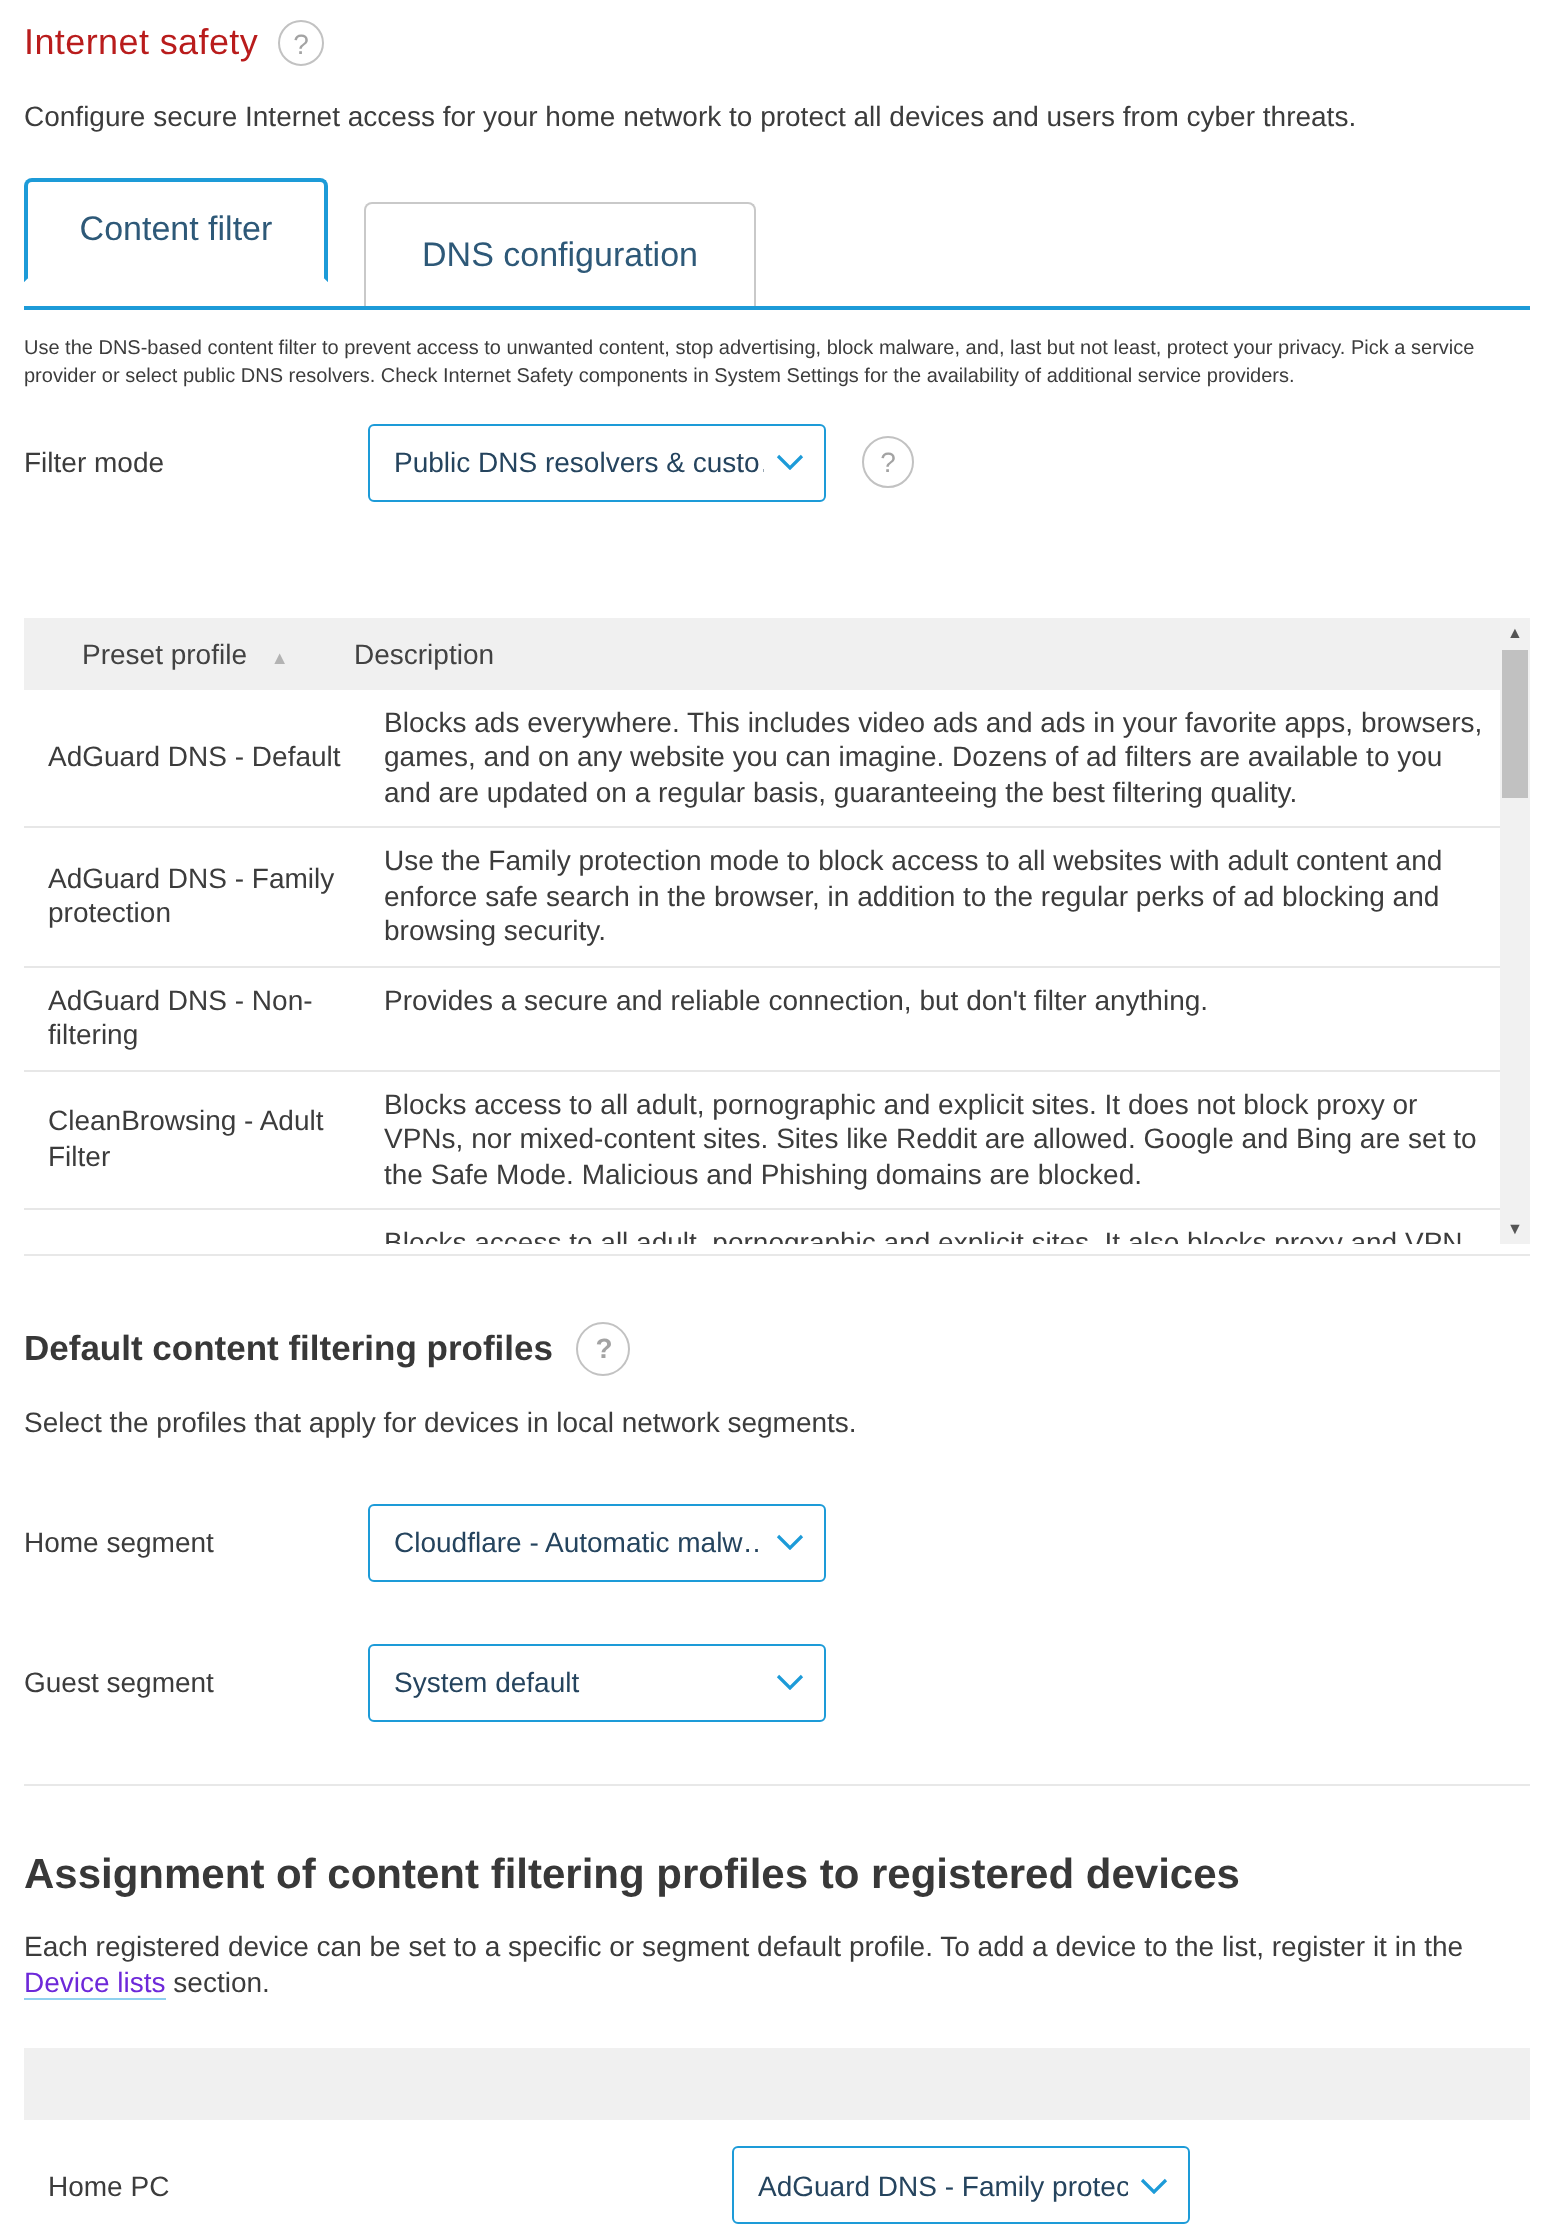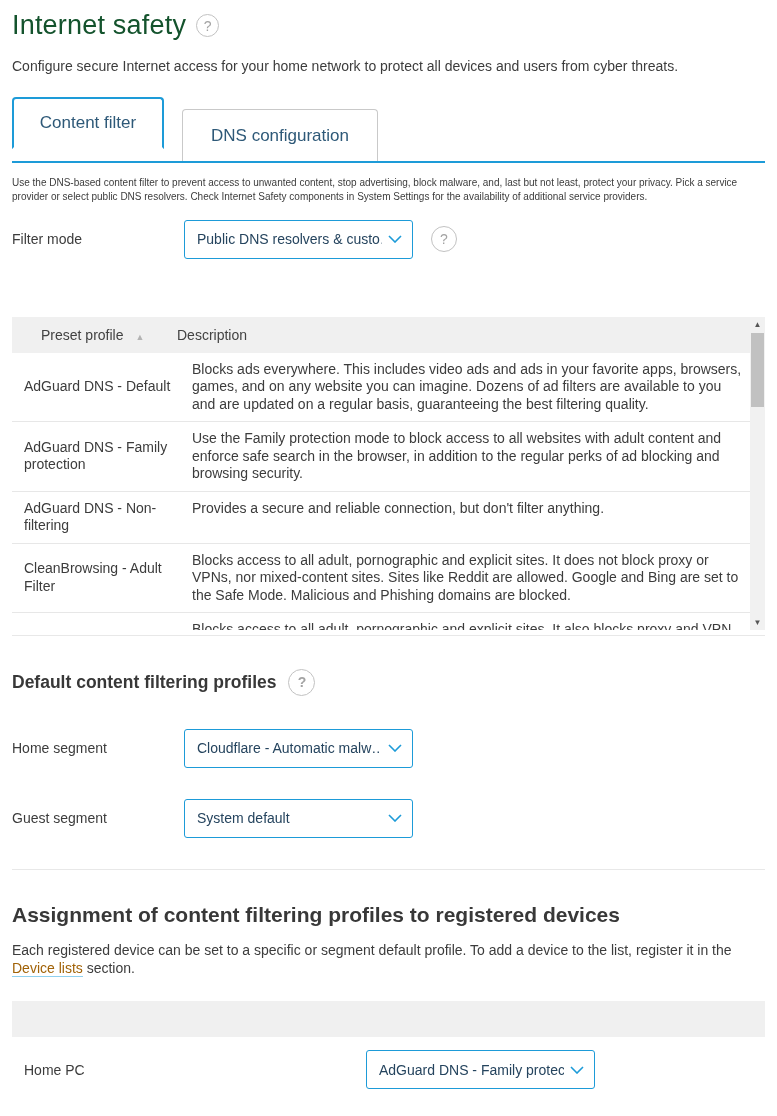--- a/index.html
+++ b/index.html
@@ -1,21 +1,21 @@
 <!DOCTYPE html>
 <html><head>
 <meta charset="utf-8">
 <style>
   * { margin:0; padding:0; box-sizing:border-box; }
   html,body { width:777px; background:#ffffff; font-family:"Liberation Sans","DejaVu Sans",sans-serif; color:#3c3c3c; }
   .wrap { width:777px; height:1116px; padding:8px 12px 0 12px; overflow:hidden; background:#fff; }
 
   
   .titlebar { display:flex; align-items:center; gap:10px; margin-top:2px; }
-  h1.page-title { font-size:27px; font-weight:400; color:#14532d; letter-spacing:0.2px; }
+  h1.page-title { font-size:18px; font-weight:400; color:#b91c1c; letter-spacing:0.2px; }
   .help { width:24px; height:24px; border:1px solid #c2c2c2; border-radius:50%; color:#a3a3a3;
           display:inline-flex; align-items:center; justify-content:center; font-size:14px; flex:0 0 auto; background:#fff; }
   .help.big { width:23px; height:23px; }
   .intro { font-size:14px; line-height:1.3; margin-top:16px; color:#3c3c3c; }
 
   
   .tabs { display:flex; margin-top:22px; border-bottom:2px solid #1d9bd8; }
   .tab { height:52px; display:flex; align-items:center; justify-content:center; font-size:17px;
          color:#2e5978; border-radius:4px 4px 0 0; cursor:pointer; }
   .tab.active { width:152px; border:2px solid #1d9bd8; border-bottom:2px solid #ffffff; margin-bottom:-2px; }
@@ -52,21 +52,21 @@
   .divider { border-top:1px solid #e8e8e8; margin-top:5px; }
   .divider2 { border-top:1px solid #e8e8e8; margin-top:31px; }
 
   h2.sec { font-size:17.5px; font-weight:700; color:#383838; margin-top:33px; display:flex; align-items:center; gap:12px; }
   h2.sec .help { width:27px; height:27px; }
   .secdesc { font-size:14px; margin-top:15px; color:#3c3c3c; }
   .gap31 { margin-top:31px; }
 
   h3.sec2 { font-size:21px; font-weight:700; color:#383838; margin-top:33px; }
   .atext { font-size:14px; line-height:1.35; margin-top:14px; color:#3c3c3c; width:740px; }
-  a.devlink { color:#a16207; text-decoration:none; border-bottom:1px solid #8fd0ef; }
+  a.devlink { color:#6d28d9; text-decoration:none; border-bottom:1px solid #8fd0ef; }
 
   
   .dtable { margin-top:23px; }
   .dhead { height:36px; background:#f0f0f0; display:flex; align-items:center; font-size:14px; color:#424242;flex-direction:column; }
   .dhead .c1 { flex:0 0 344px; padding-left:12px; display:flex; align-items:center; }
   .dhead .c2 { flex:1; padding-left:12px; }
   .drow { display:flex; align-items:center; margin-top:13px; }
   .drow .c1 { flex:0 0 344px; padding-left:12px; font-size:14px; }
   .drow .c2 { flex:1; padding-left:10px; }
 </style>
@@ -139,20 +139,21 @@
       <span class="sarrow down">▼</span>
     </div>
   </div>
 
   <div class="divider"></div>
 
   <h2 class="sec">
     <span>Default content filtering profiles</span>
     <span class="help">?</span>
   </h2>
+  <p class="secdesc">Select the profiles that apply for devices in local network segments.</p>
 
   <div class="frow" style="margin-top:33px;">
     <div class="flabel">Home segment</div>
     <div class="selectbox">
       <span class="selval">Cloudflare - Automatic malw…</span>
       <span class="chev">
         <svg width="14" height="8" viewBox="0 0 14 8">
             <polyline points="1,1 7,7 13,1" stroke="#1d9bd8" stroke-width="1.6" fill="none"></polyline>
           </svg>
       </span>

